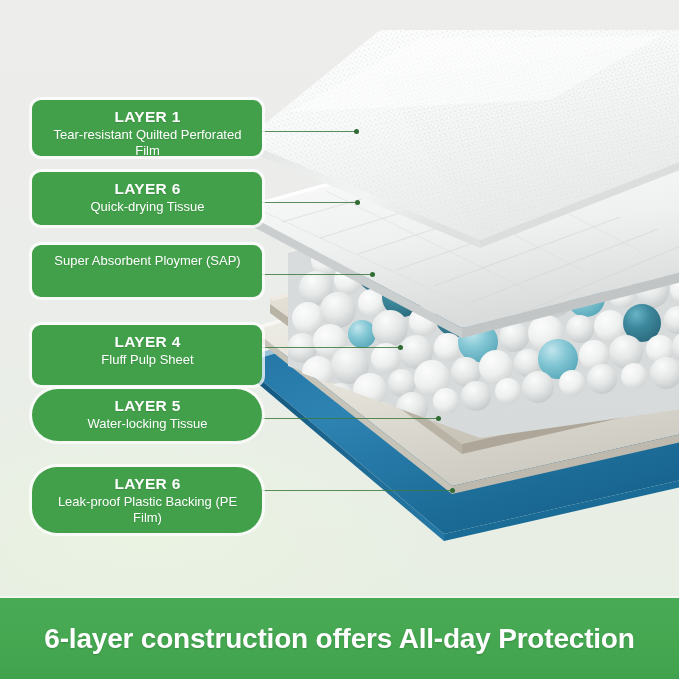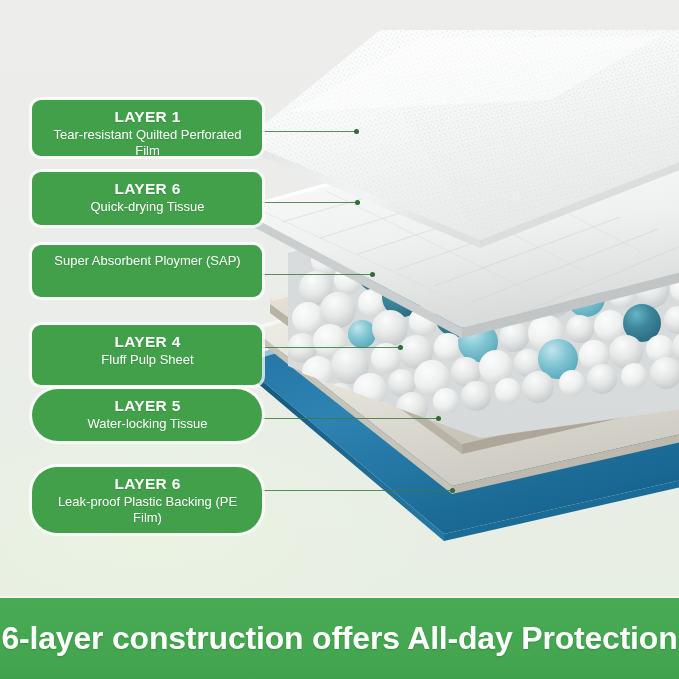--- a/index.html
+++ b/index.html
@@ -58,21 +58,21 @@
 
   
   #banner {
     position:absolute; left:0; right:0; bottom:0; height:83px;
     background:linear-gradient(to bottom,#49aa55 0%, #45a851 55%, #41a24d 100%);
     border-top:2px solid #f2f6ee;
     display:flex; align-items:center; justify-content:center;
   }
   #banner-text {
     color:#ffffff;
-    font-size:32px;
+    font-size:28px;
     font-weight:bold;
     letter-spacing:-0.2px;
     text-shadow:0 1px 2px rgba(0,0,0,.17);
     white-space:nowrap;
     text-align:center;
   }
 </style>
 </head>
 <body>
 

